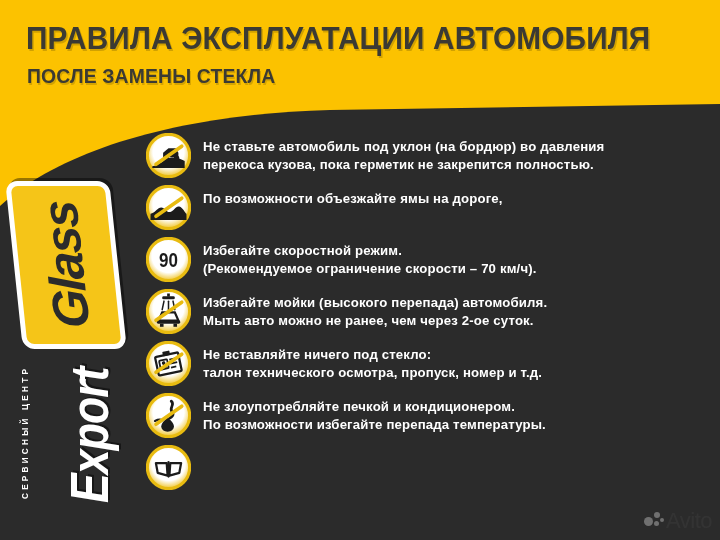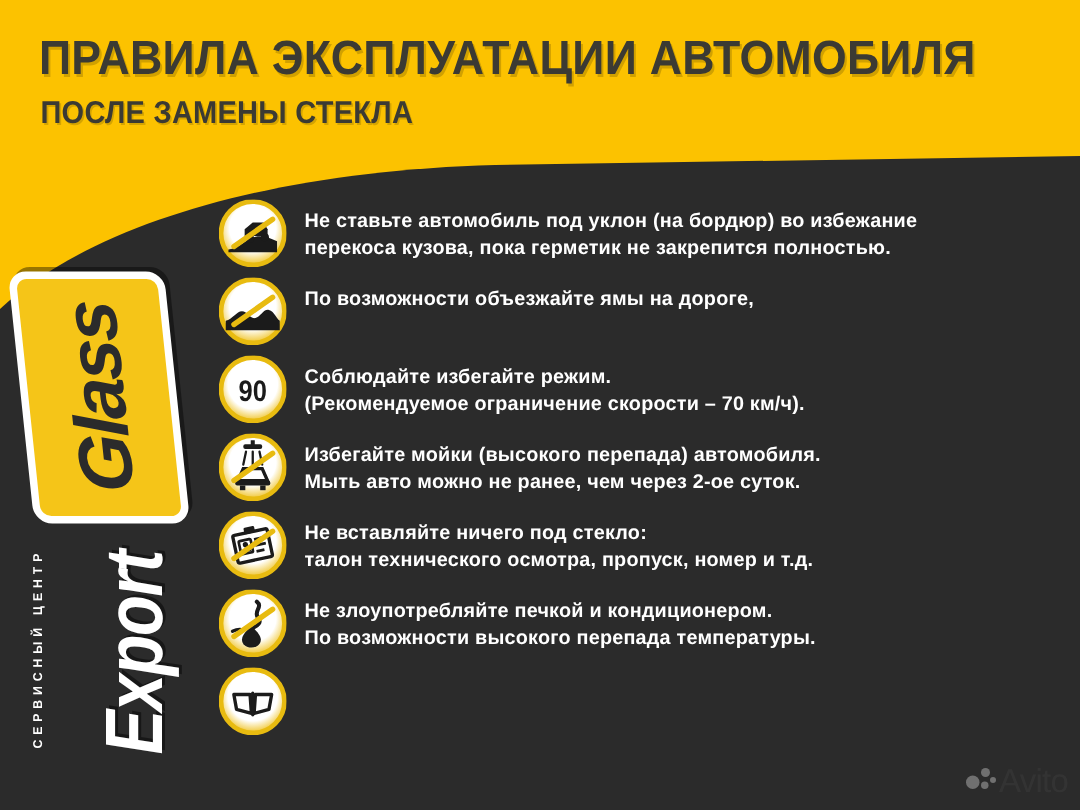--- a/index.html
+++ b/index.html
@@ -254,21 +254,21 @@
           <circle cx="50" cy="50" r="48" fill="url(#g1)"></circle>
           <circle cx="50" cy="50" r="47" fill="none" stroke="#E8BB10" stroke-width="7"></circle>
           <path d="M14 74 C30 72 40 58 54 55 C64 53 74 56 86 62 L86 78 L14 78 Z" fill="#1b1b1b"></path>
           <path d="M38 44 L50 34 L66 34 L72 44 L72 54 L38 54 Z" fill="#1b1b1b"></path>
           <circle cx="46" cy="58" r="6" fill="#1b1b1b"></circle>
           <circle cx="68" cy="56" r="6" fill="#1b1b1b"></circle>
           <rect x="12" y="46" width="78" height="8" rx="4" fill="#E8BB10" transform="rotate(-35 50 50)"></rect>
         </svg>
       </div>
       <div class="lines">
-        <div>Не ставьте автомобиль под уклон (на бордюр) во избежание</div>
+        <div>Не ставьте автомобиль под уклон (на бордюр) во давления</div>
         <div>перекоса кузова, пока герметик не закрепится полностью.</div>
       </div>
     </div>
 
     <div class="rule">
       <div class="badge">
         <svg width="45" height="45" viewBox="0 0 100 100">
           <defs>
             <radialGradient id="g2" cx="50%" cy="42%" r="58%">
               <stop offset="62%" stop-color="#ffffff"></stop>
@@ -294,21 +294,21 @@
               <stop offset="66%" stop-color="#ffffff"></stop>
                 <stop offset="100%" stop-color="#EFC11E"></stop>
             </radialGradient>
           </defs>
           <circle cx="50" cy="50" r="48" fill="url(#g3)"></circle>
           <circle cx="50" cy="50" r="47" fill="none" stroke="#E8BB10" stroke-width="7"></circle>
           <text x="50" y="67" text-anchor="middle" font-family="Liberation Sans, sans-serif" font-size="44" font-weight="bold" fill="#1b1b1b" transform="scale(0.86,1) translate(8,0)">90</text>
         </svg>
       </div>
       <div class="lines">
-        <div>Соблюдайте избегайте режим.</div>
+        <div>Избегайте скоростной режим.</div>
         <div>(Рекомендуемое ограничение скорости – 70 км/ч).</div>
       </div>
     </div>
 
     <div class="rule">
       <div class="badge">
         <svg width="45" height="45" viewBox="0 0 100 100">
           <defs>
             <radialGradient id="g4" cx="50%" cy="42%" r="58%">
               <stop offset="62%" stop-color="#ffffff"></stop>
@@ -379,21 +379,21 @@
           <circle cx="50" cy="50" r="48" fill="url(#g6)"></circle>
           <circle cx="50" cy="50" r="47" fill="none" stroke="#E8BB10" stroke-width="7"></circle>
           <path d="M56 18 C66 26 50 32 58 42 C64 49 56 54 52 56" fill="none" stroke="#1b1b1b" stroke-width="6" stroke-linecap="round"></path>
           <path d="M48 54 C48 54 34 66 34 74 C34 81 40 86 48 86 C56 86 62 81 62 74 C62 66 48 54 48 54 Z" fill="#1b1b1b"></path>
           <path d="M20 62 C26 59 30 58 36 60" fill="none" stroke="#1b1b1b" stroke-width="5" stroke-linecap="round"></path>
           <rect x="12" y="46" width="78" height="8" rx="4" fill="#E8BB10" transform="rotate(-35 50 50)"></rect>
         </svg>
       </div>
       <div class="lines">
         <div>Не злоупотребляйте печкой и кондиционером.</div>
-        <div>По возможности высокого перепада температуры.</div>
+        <div>По возможности избегайте перепада температуры.</div>
       </div>
     </div>
 
     <div class="rule">
       <div class="badge">
         <svg width="45" height="45" viewBox="0 0 100 100">
           <defs>
             <radialGradient id="g7" cx="50%" cy="42%" r="58%">
               <stop offset="66%" stop-color="#ffffff"></stop>
                 <stop offset="100%" stop-color="#EFC11E"></stop>

